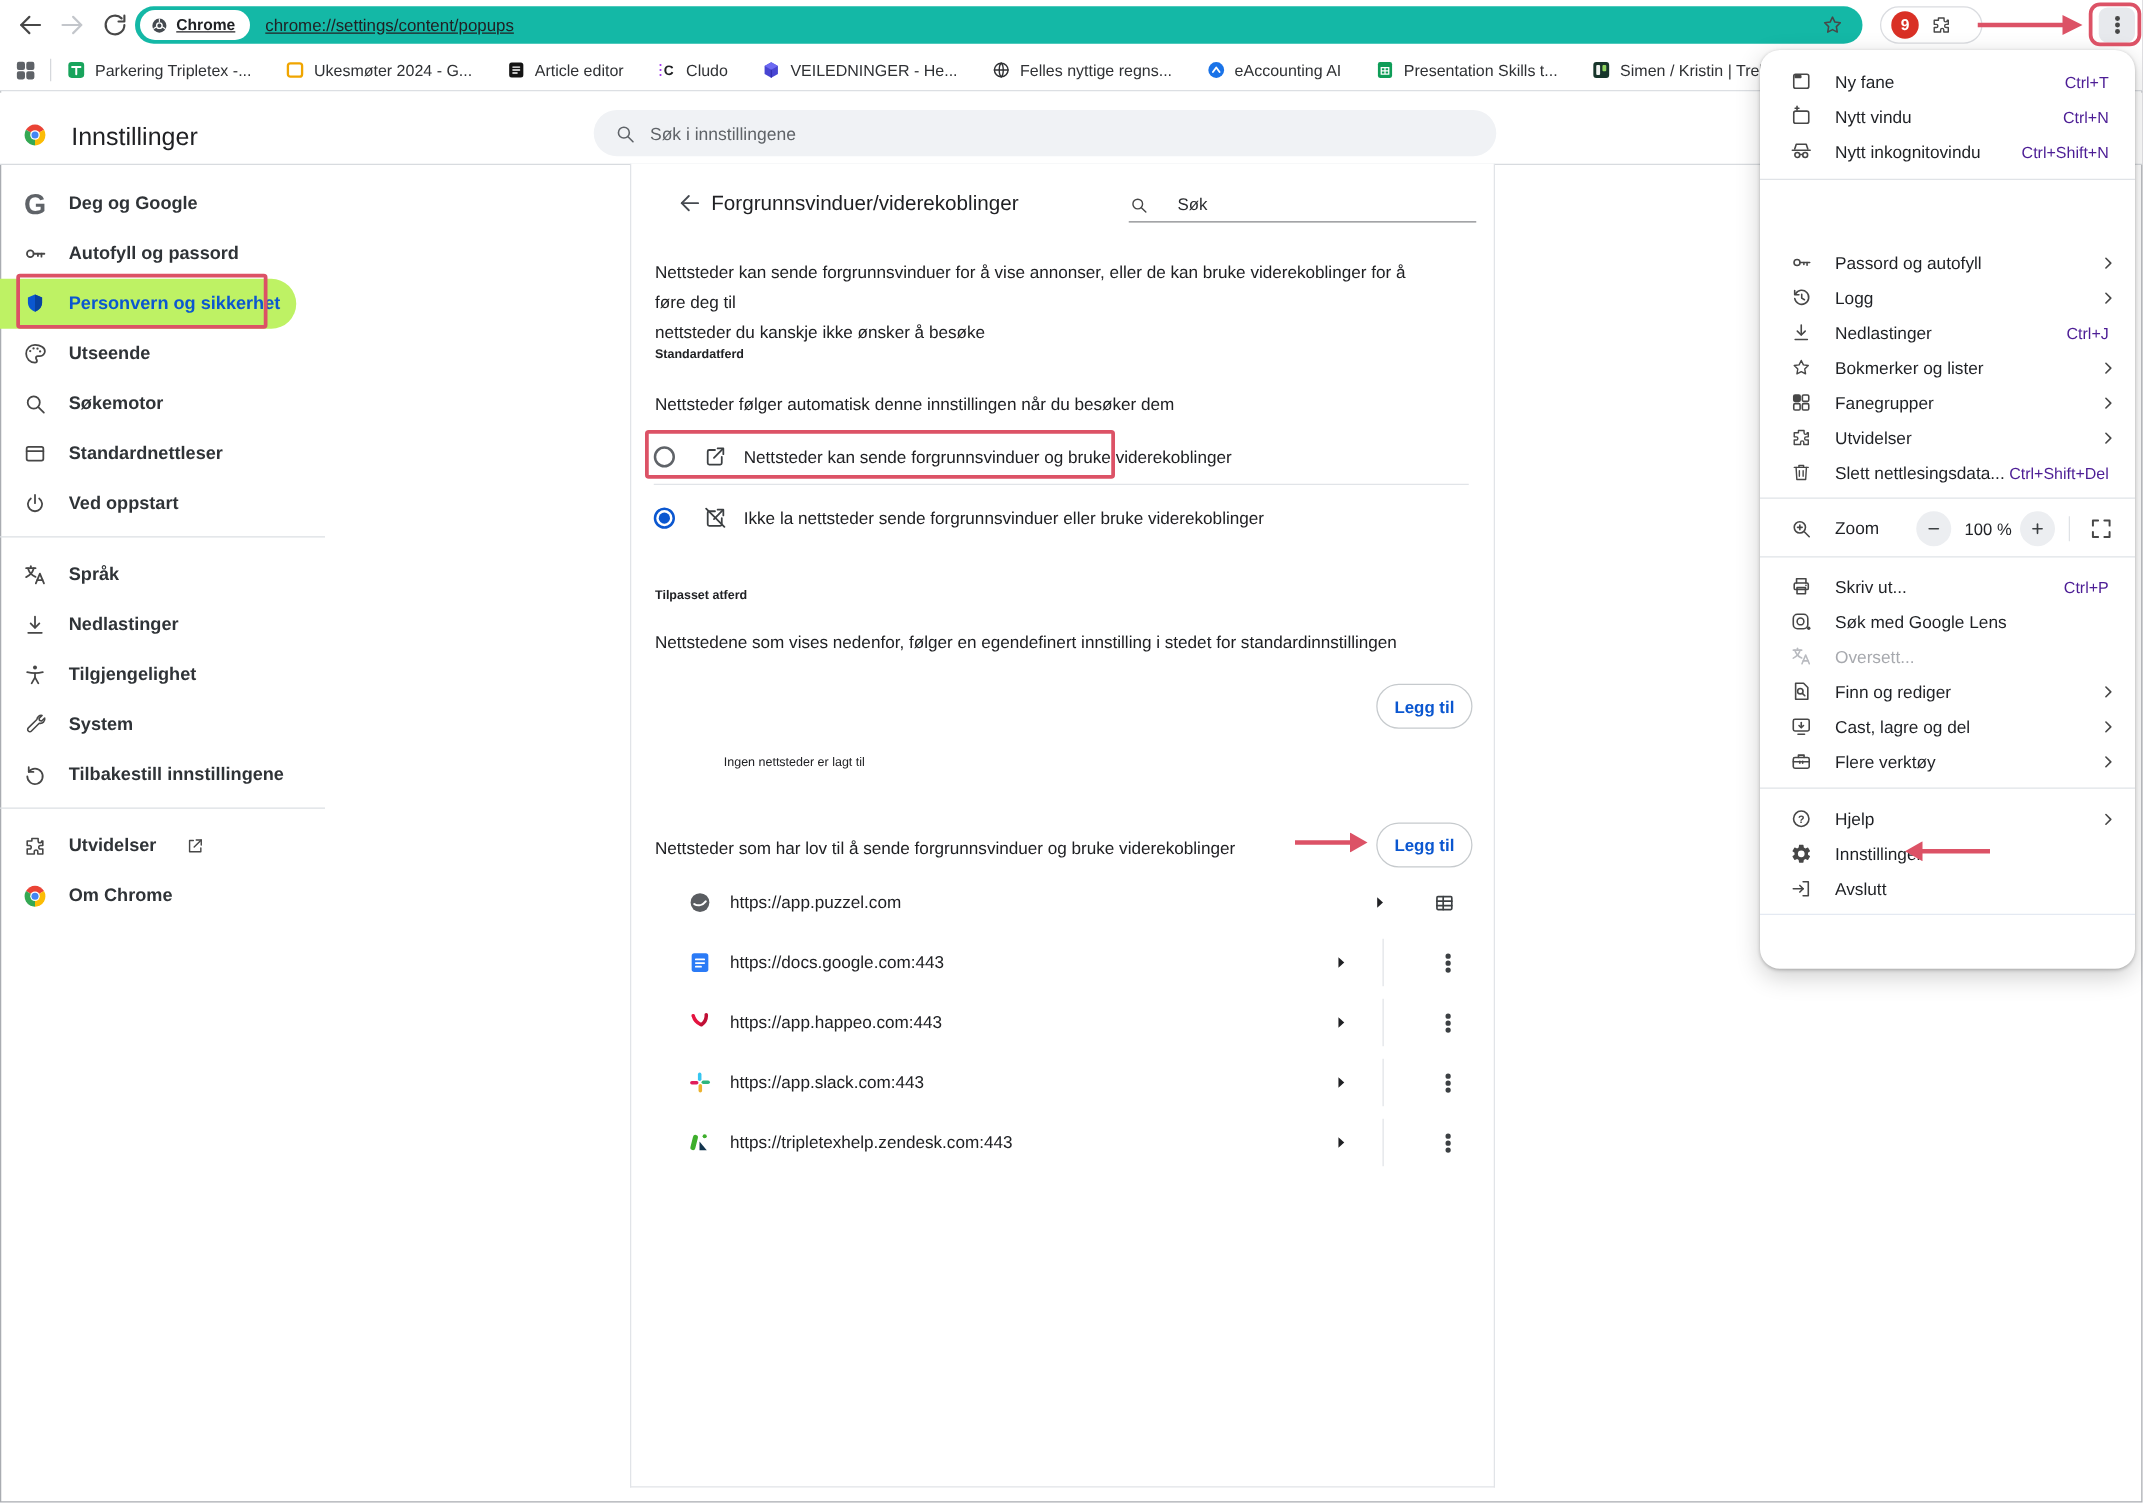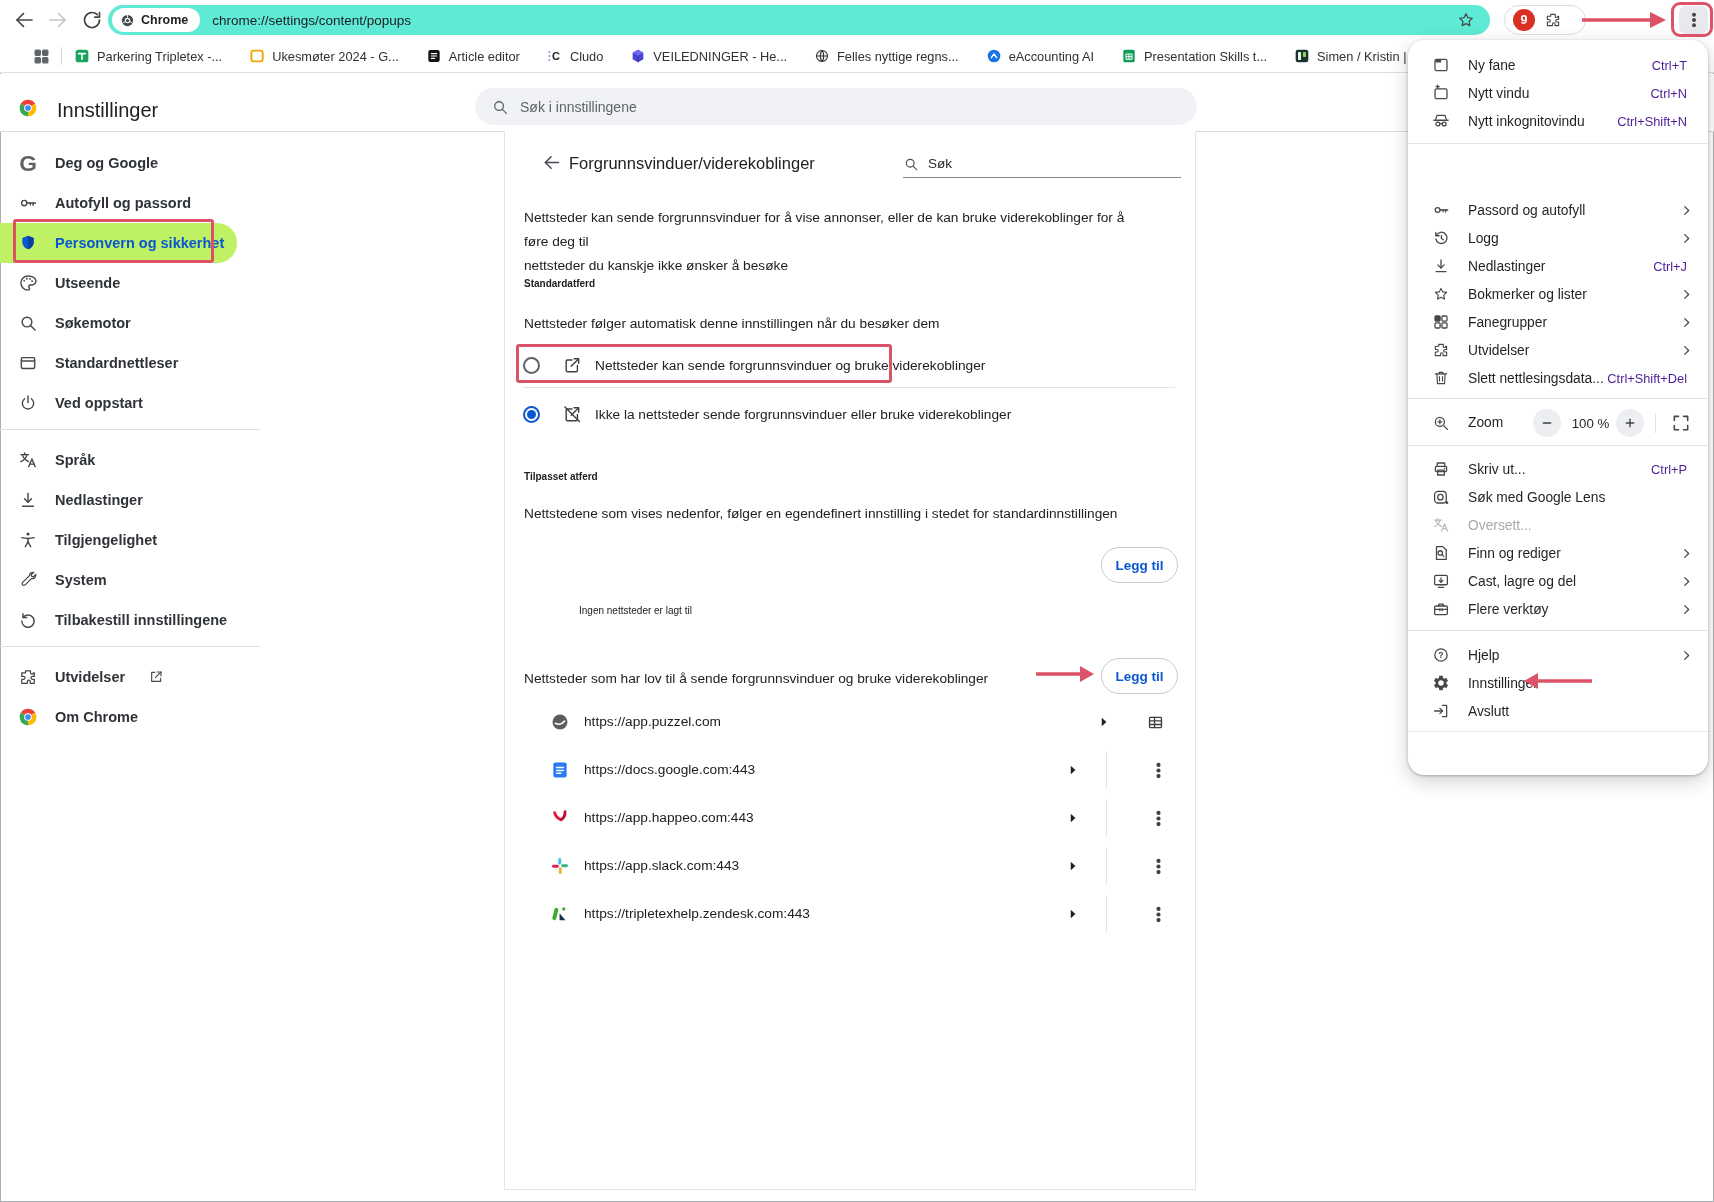--- a/index.html
+++ b/index.html
@@ -6,34 +6,34 @@
 html,body{margin:0;padding:0;}
 #app{position:relative;width:1714px;height:1202px;background:#fff;overflow:hidden;
   font-family:"Liberation Sans",sans-serif;color:var(--ink);box-shadow:inset 0 0 0 1px #a9acb1;}
 .ic{display:inline-flex;align-items:center;justify-content:center}
 .ic svg{width:100%;height:100%}
 
 
 #toolbar{position:absolute;top:0;left:0;right:0;height:40px;background:#fff;}
 .tico{position:absolute;top:8px;width:24px;height:24px;color:#474747}
 #ic-back{left:12px}#ic-fwd{left:46px;color:#c3c6cb}#ic-reload{left:80px}
-#omnibox{position:absolute;left:108px;top:5px;width:1382px;height:30px;border-radius:15px;background:#5eead4;display:flex;align-items:center;}
+#omnibox{position:absolute;left:108px;top:5px;width:1382px;height:30px;border-radius:15px;background:#14b8a6;display:flex;align-items:center;text-decoration:underline;}
 #chip{display:flex;align-items:center;gap:6px;background:#fff;border-radius:13px;height:24px;padding:0 12px 0 8px;margin-left:4px;font-size:12.5px;font-weight:700;color:#202124}
 #chip .cic{width:15px;height:15px}
 #url{margin-left:12px;font-size:13.5px;color:#202124}
 #omni-star{position:absolute;right:14px;top:5px;width:20px;height:20px;color:#474747}
 #profile-pill{position:absolute;left:1504px;top:5px;width:82px;height:30px;border:1px solid #dadce0;border-radius:15px;background:#fff;display:flex;align-items:center;padding:0 8px;gap:9px;box-sizing:border-box}
 #avatar{width:22px;height:22px;border-radius:50%;background:#d93025;color:#fff;font-size:12.5px;font-weight:700;display:flex;align-items:center;justify-content:center}
 #ext-ic{width:18px;height:18px;color:#474747}
 #menu-btn{position:absolute;left:1679px;top:6px;width:29px;height:28px;border-radius:7px;background:#e7e9ed;display:flex;align-items:center;justify-content:center;color:#474747}
 #menu-btn .ic{width:18px;height:18px}
 #menu-btn-box{position:absolute;left:1671px;top:2px;width:42px;height:35px;border:3px solid var(--red);border-radius:9px;box-sizing:border-box;z-index:8}
 
 
-#bmbar{position:absolute;top:40px;left:0;right:0;height:33px;background:#fff;border-bottom:1px solid #dcdfe3;display:flex;align-items:center;padding-left:24px;box-sizing:border-box}
+#bmbar{position:absolute;top:40px;left:0;right:0;height:33px;background:#fff;border-bottom:1px solid #dcdfe3;display:flex;align-items:center;padding-left:3px;box-sizing:border-box}
 #apps-ic{width:19px;height:19px;color:#5f6368;margin:0 8px}
 .bm-sep{width:1px;height:18px;background:#d5d8dc;margin:0 12px 0 2px}
 .bm{display:flex;align-items:center;gap:7px;margin-right:27px;font-size:12.8px;color:#2f3134;white-space:nowrap}
 .bm .bic{width:16px;height:16px;flex:none}
 
 
 #sethead{position:absolute;top:74px;left:0;right:0;height:57px;background:#fff;border-bottom:1px solid #d8dbdf}
 #chrome-logo{position:absolute;left:18px;top:24px;width:20px;height:20px}
 #set-title{position:absolute;left:57px;top:25px;font-size:20px;color:#202124}
 #set-search{position:absolute;left:475px;top:14px;width:722px;height:37px;border-radius:19px;background:#f0f2f5;display:flex;align-items:center;padding-left:16px;gap:11px;box-sizing:border-box}
@@ -46,21 +46,21 @@
 .sb-item .sic{width:20px;height:20px;color:#474747;flex:none}
 .sb-item .xic{width:16px;height:16px;color:#474747;margin-left:6px}
 .sb-item.sel{background:#bef264;border-radius:0 20px 20px 0;color:var(--blue)}
 .sb-div{height:1px;background:#dcdfe3;width:260px;margin:6px 0 10px}
 #sb-redbox{position:absolute;left:13px;top:219px;width:201px;height:44px;border:3px solid var(--red);box-sizing:border-box;border-radius:3px;z-index:4}
 
 
 #card{position:absolute;left:504px;top:131px;width:692px;height:1059px;background:#fff;border-left:1px solid var(--line);border-right:1px solid var(--line);border-bottom:1px solid var(--line);box-sizing:border-box}
 #card-back{position:absolute;left:36px;top:21px;width:21px;height:21px;color:#454a50}
 #card-title{position:absolute;left:64px;top:23px;font-size:16.5px;font-weight:500;color:#202124}
-#card-search{position:absolute;left:398px;top:19px;width:278px;height:27px;border-bottom:1px solid #85878a;display:flex;align-items:center;gap:9px;color:#2a2c2f}
+#card-search{position:absolute;left:398px;top:19px;width:278px;height:27px;border-bottom:1px solid #85878a;display:flex;align-items:center;gap:23px;color:#2a2c2f}
 #card-search .sico{width:16px;height:16px;color:#474747}
 #card-search span{font-size:13.5px}
 .cdesc{position:absolute;left:19px;font-size:13.7px;line-height:24px;color:#202124}
 #cdesc1{top:75px;width:620px}
 .chead{position:absolute;left:19px;font-size:10px;font-weight:700;color:#202124}
 #h-default{top:147px}#d-default{top:181px}#h-custom{top:340px}#d-custom{top:371px}
 #options{position:absolute;left:0;top:214px;width:100%}
 .opt{height:40px;display:flex;align-items:center}
 .radio{margin-left:18px;width:17px;height:17px;border:2px solid #5f6368;border-radius:50%;box-sizing:border-box;flex:none}
 .radio.sel{border-color:var(--blue);position:relative}

